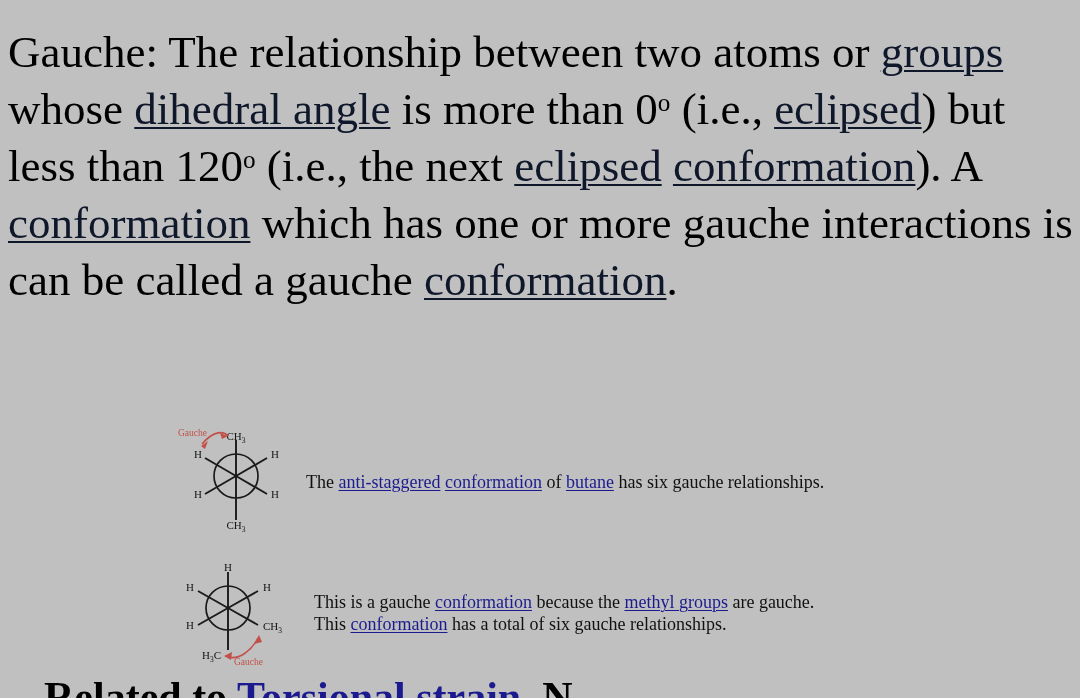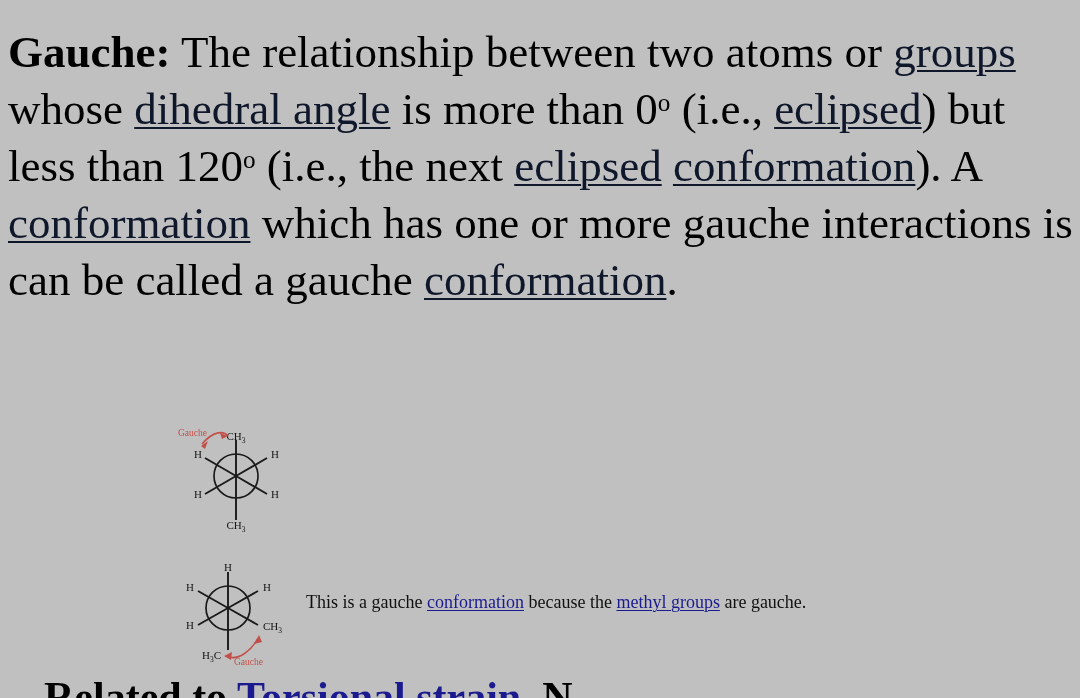--- a/index.html
+++ b/index.html
@@ -23,21 +23,21 @@
     left: 8px;
     top: 24px;
     width: 1068px;
     font-size: 45px;
     line-height: 57px;
     letter-spacing: 0px;
     color: #000;
     text-align: left;
   }
   .definition .term {
-    font-weight: bold;
+    font-weight: normal;
   }
   .definition a,
   .definition .lnk {
     color: #0f172a;
     text-decoration: underline;
     text-underline-offset: 3px;
     text-decoration-thickness: 2px;
     cursor: pointer;
   }
   sup.deg {
@@ -76,21 +76,21 @@
     font-size: 18px;
     line-height: 22px;
     color: #111;
     white-space: nowrap;
   }
   #caption-anti {
     margin-left: 10px;
     margin-top: 43px;
   }
   #caption-gauche {
-    margin-left: 14px;
+    margin-left: 22px;
     margin-top: 33px;
   }
   .caption .lnk {
     color: #1b1b8f;
     text-decoration: underline;
     text-underline-offset: 2px;
     text-decoration-thickness: 1px;
     cursor: pointer;
   }
 
@@ -163,20 +163,23 @@
       <text class="atom-label" x="99" y="70" text-anchor="middle">H</text>
       <text class="atom-label" x="60" y="101" text-anchor="middle"><tspan>CH</tspan><tspan class="atom-sub" dy="2.5">3</tspan></text>
 
       <text class="gauche-label" x="2" y="8">Gauche</text>
       <path class="arrow-red" d="M 26 16 C 38 2 48 3 52 8"></path>
       <polygon class="arrow-red-fill" points="52,8 44,5 46,11"></polygon>
       <polygon class="arrow-red-fill" points="25,18 32,13 29,21"></polygon>
     </svg>
   </div>
 
+  <div class="caption" id="caption-anti">
+    <span>The </span><span class="lnk">anti-staggered</span><span> </span><span class="lnk">conformation</span><span> of </span><span class="lnk">butane</span><span> has six gauche relationships.</span>
+  </div>
 </div>
 
 <div class="figure-row" id="figure-row-gauche">
 
   <div class="newman-wrap">
     <svg width="116" height="110" viewBox="0 0 116 110">
 
       <line class="bond" x1="52" y1="50" x2="22" y2="33"></line>
       <line class="bond" x1="52" y1="50" x2="82" y2="33"></line>
       <line class="bond" x1="52" y1="50" x2="52" y2="92"></line>
@@ -198,19 +201,22 @@
       <path class="arrow-red" d="M 50 98 C 62 104 76 92 82 80"></path>
       <polygon class="arrow-red-fill" points="48,98 56,94 55,102"></polygon>
       <polygon class="arrow-red-fill" points="83,77 78,86 86,84"></polygon>
     </svg>
   </div>
 
   <div class="caption" id="caption-gauche">
     <div>
       <span>This is a gauche </span><span class="lnk">conformation</span><span> because the </span><span class="lnk">methyl groups</span><span> are gauche.</span>
     </div>
+    <div>
+      <span>This </span><span class="lnk">conformation</span><span> has a total of six gauche relationships.</span>
+    </div>
   </div>
 </div>
 
 <div class="bottom-line">
   <span>Related to</span>
   <span class="lnk">Torsional strain</span><span>, N</span>
 </div>
 
 </body></html>

